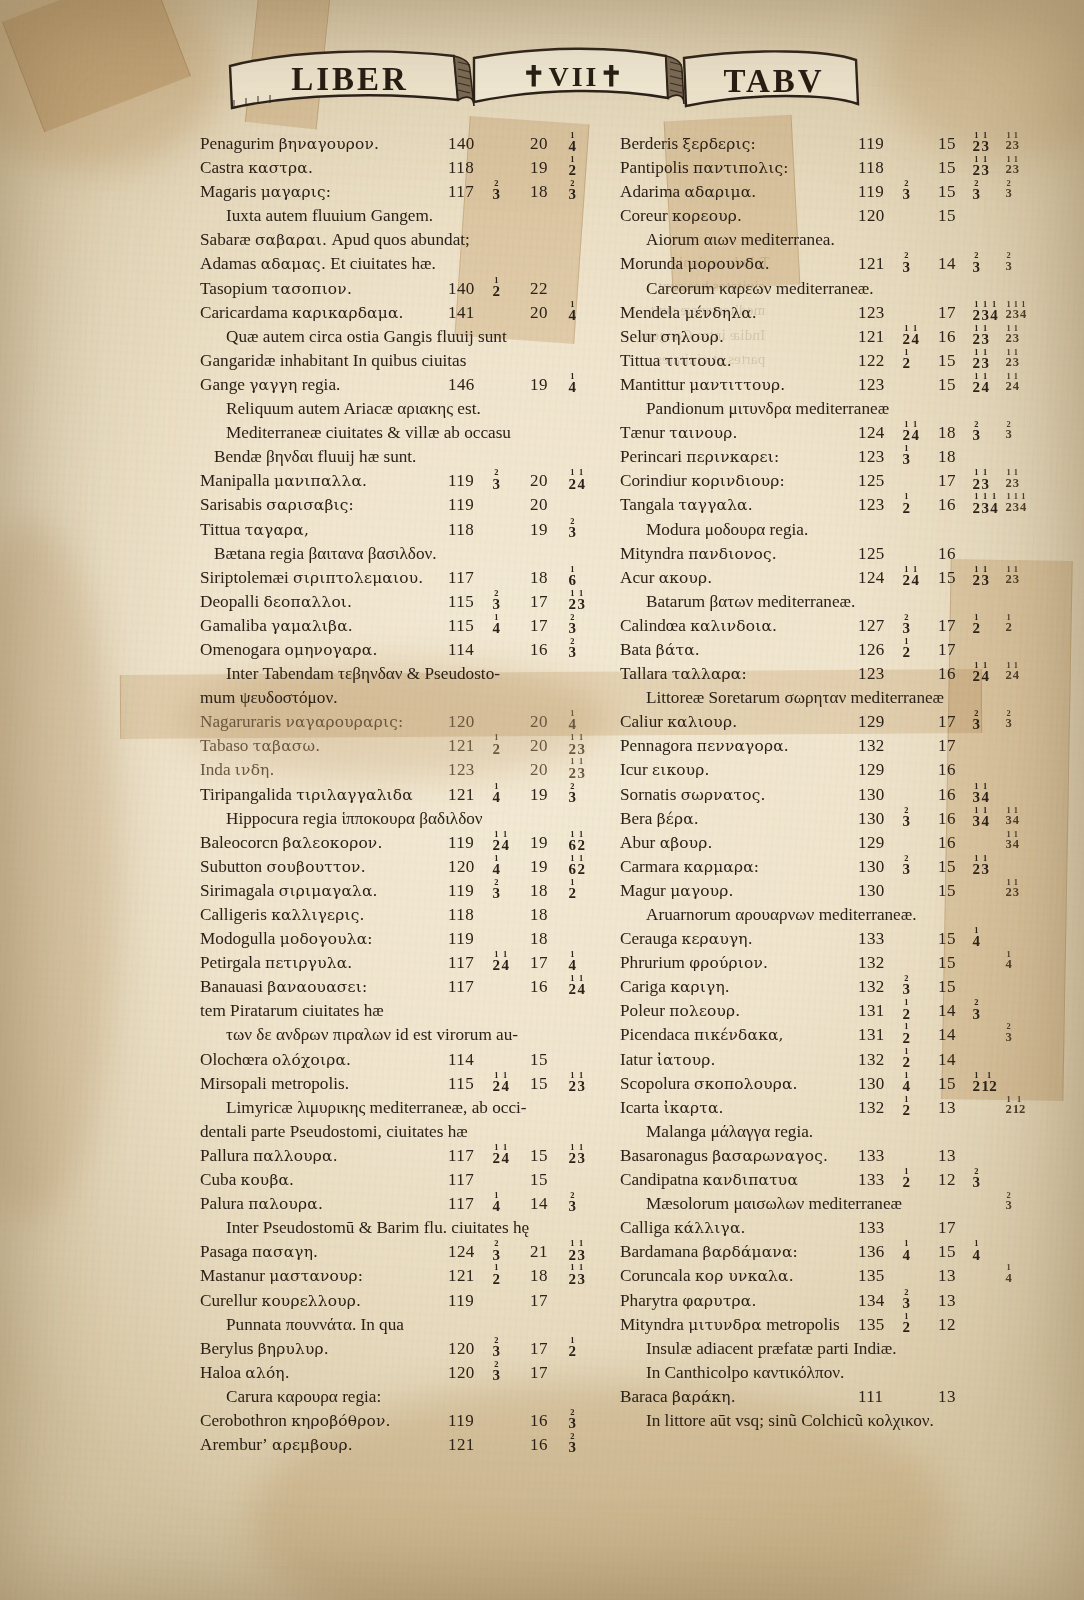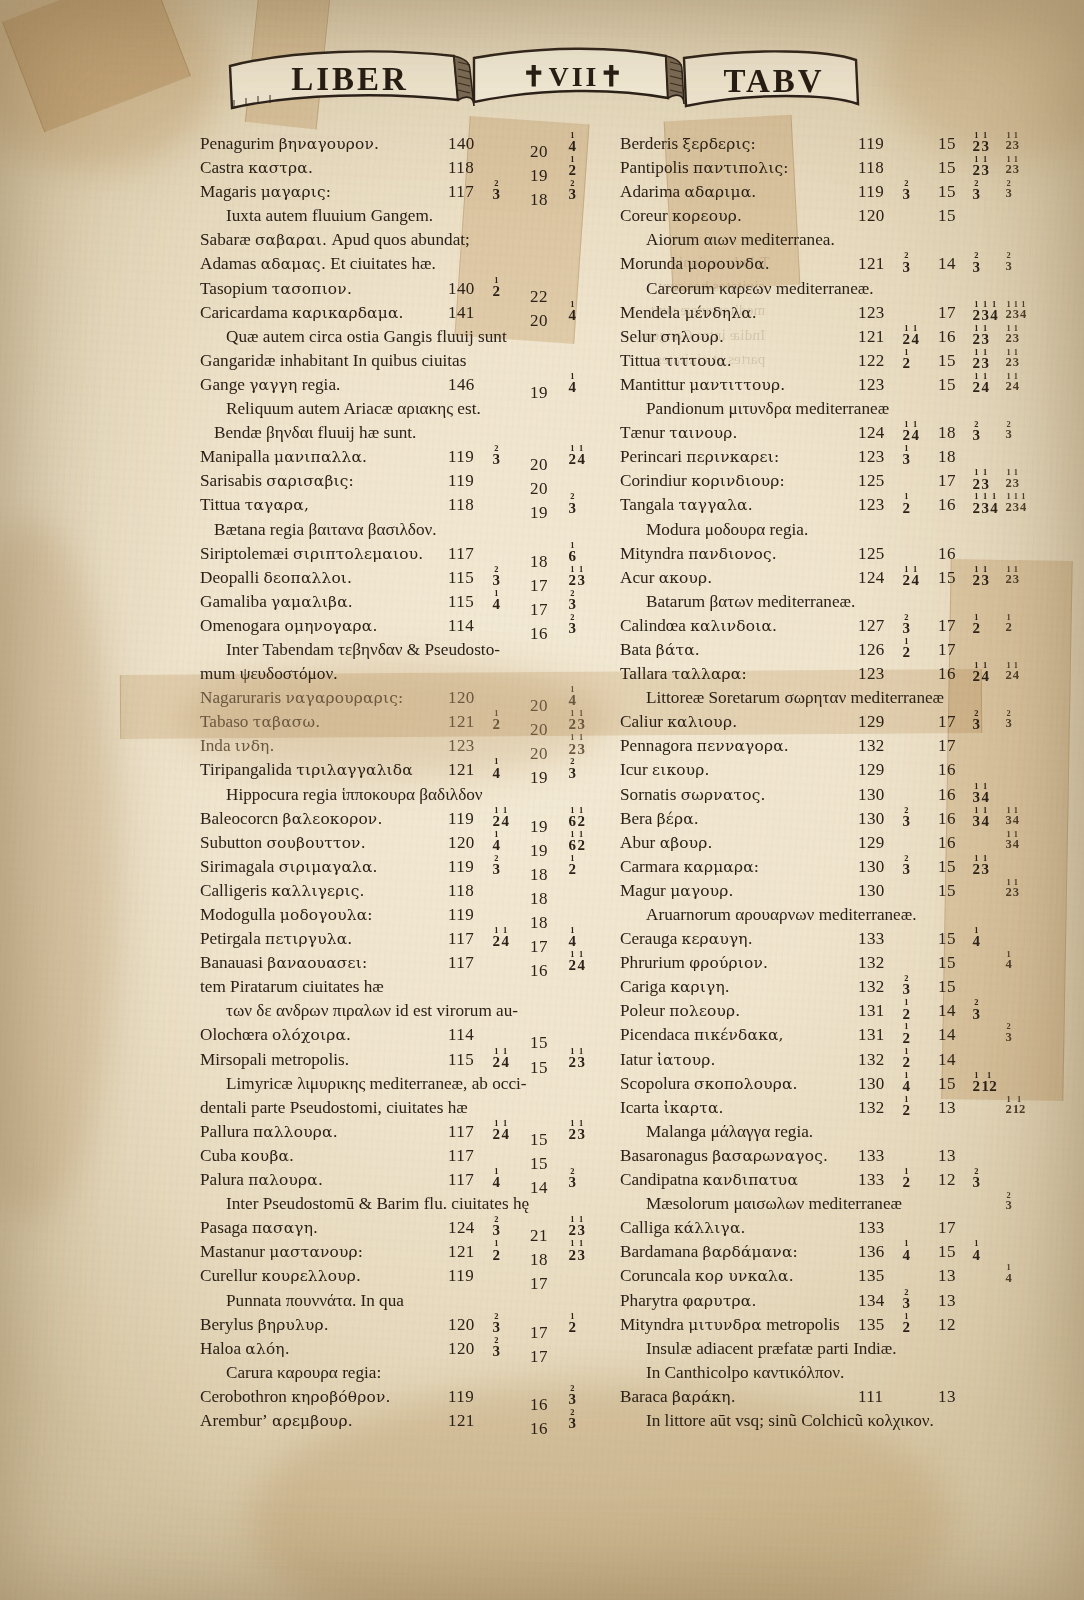--- a/index.html
+++ b/index.html
@@ -119,21 +119,21 @@
   
   .numA, .numB, .fracA, .fracB {
     position: absolute;
     top: 0;
     font-family: "Liberation Serif", serif;
     font-size: 17px;
     letter-spacing: .4px;
   }
   .col.left  .numA  { left: 248px; }
   .col.left  .fracA { left: 292px; }
-  .col.left  .numB  { left: 330px; margin-top: 8px; }
+  .col.left  .numB  { left: 330px; }
   .col.left  .fracB { left: 368px; }
   .col.right .numA  { left: 238px; }
   .col.right .fracA { left: 282px; }
   .col.right .numB  { left: 318px; }
   .col.right .fracB { left: 352px; }
 
   
   .fr {
     display: inline-block;
     vertical-align: -2px;
@@ -217,20 +217,21 @@
         <div class="row entry"><span class="name lat">Magaris</span> <span class="name grk">μαγαρις:</span><span class="numA">117</span><span class="fracA"><span class="fr big"><b>2</b><i>3</i></span></span><span class="numB">18</span><span class="fracB"><span class="fr big"><b>2</b><i>3</i></span></span></div>
         <div class="row prose"><span class="text indent1">Iuxta autem fluuium Gangem.</span></div>
         <div class="row prose"><span class="name lat">Sabaræ</span> <span class="name grk">σαβαραι.</span> <span class="name rom">Apud quos abundat;</span></div>
         <div class="row prose"><span class="name lat">Adamas</span> <span class="name grk">αδαμας.</span> <span class="name rom">Et ciuitates hæ.</span></div>
         <div class="row entry"><span class="name lat">Tasopium</span> <span class="name grk">τασοπιον.</span><span class="numA">140</span><span class="fracA"><span class="fr big"><b>1</b><i>2</i></span></span><span class="numB">22</span><span class="fracB"></span></div>
         <div class="row entry"><span class="name lat">Caricardama</span> <span class="name grk">καρικαρδαμα.</span><span class="numA">141</span><span class="fracA"></span><span class="numB">20</span><span class="fracB"><span class="fr big"><b>1</b><i>4</i></span></span></div>
         <div class="row prose"><span class="text indent1">Quæ autem circa ostia Gangis fluuij sunt</span></div>
         <div class="row prose"><span class="text ">Gangaridæ inhabitant      In quibus ciuitas</span></div>
         <div class="row entry"><span class="name lat">Gange</span> <span class="name grk">γαγγη</span> <span class="name rom">regia.</span><span class="numA">146</span><span class="fracA"></span><span class="numB">19</span><span class="fracB"><span class="fr big"><b>1</b><i>4</i></span></span></div>
         <div class="row prose"><span class="text indent1">Reliquum autem Ariacæ αριακης est.</span></div>
+        <div class="row prose"><span class="text indent1">Mediterraneæ ciuitates &amp; villæ ab occasu</span></div>
         <div class="row prose"><span class="text indent2">Bendæ βηνδαι fluuij hæ sunt.</span></div>
         <div class="row entry"><span class="name lat">Manipalla</span> <span class="name grk">μανιπαλλα.</span><span class="numA">119</span><span class="fracA"><span class="fr big"><b>2</b><i>3</i></span></span><span class="numB">20</span><span class="fracB"><span class="fr big"><b>1</b><i>2</i></span><span class="fr big"><b>1</b><i>4</i></span></span></div>
         <div class="row entry"><span class="name lat">Sarisabis</span> <span class="name grk">σαρισαβις:</span><span class="numA">119</span><span class="fracA"></span><span class="numB">20</span><span class="fracB"></span></div>
         <div class="row entry"><span class="name lat">Tittua</span> <span class="name grk">ταγαρα,</span><span class="numA">118</span><span class="fracA"></span><span class="numB">19</span><span class="fracB"><span class="fr big"><b>2</b><i>3</i></span></span></div>
         <div class="row prose"><span class="text indent2">Bætana regia βαιτανα βασιλδον.</span></div>
         <div class="row entry"><span class="name lat">Siriptolemæi</span> <span class="name grk">σιριπτολεμαιου.</span><span class="numA">117</span><span class="fracA"></span><span class="numB">18</span><span class="fracB"><span class="fr big"><b>1</b><i>6</i></span></span></div>
         <div class="row entry"><span class="name lat">Deopalli</span> <span class="name grk">δεοπαλλοι.</span><span class="numA">115</span><span class="fracA"><span class="fr big"><b>2</b><i>3</i></span></span><span class="numB">17</span><span class="fracB"><span class="fr big"><b>1</b><i>2</i></span><span class="fr big"><b>1</b><i>3</i></span></span></div>
         <div class="row entry"><span class="name lat">Gamaliba</span> <span class="name grk">γαμαλιβα.</span><span class="numA">115</span><span class="fracA"><span class="fr big"><b>1</b><i>4</i></span></span><span class="numB">17</span><span class="fracB"><span class="fr big"><b>2</b><i>3</i></span></span></div>
         <div class="row entry"><span class="name lat">Omenogara</span> <span class="name grk">ομηνογαρα.</span><span class="numA">114</span><span class="fracA"></span><span class="numB">16</span><span class="fracB"><span class="fr big"><b>2</b><i>3</i></span></span></div>
         <div class="row prose"><span class="text indent1">Inter Tabendam τεβηνδαν &amp; Pseudosto-</span></div>

